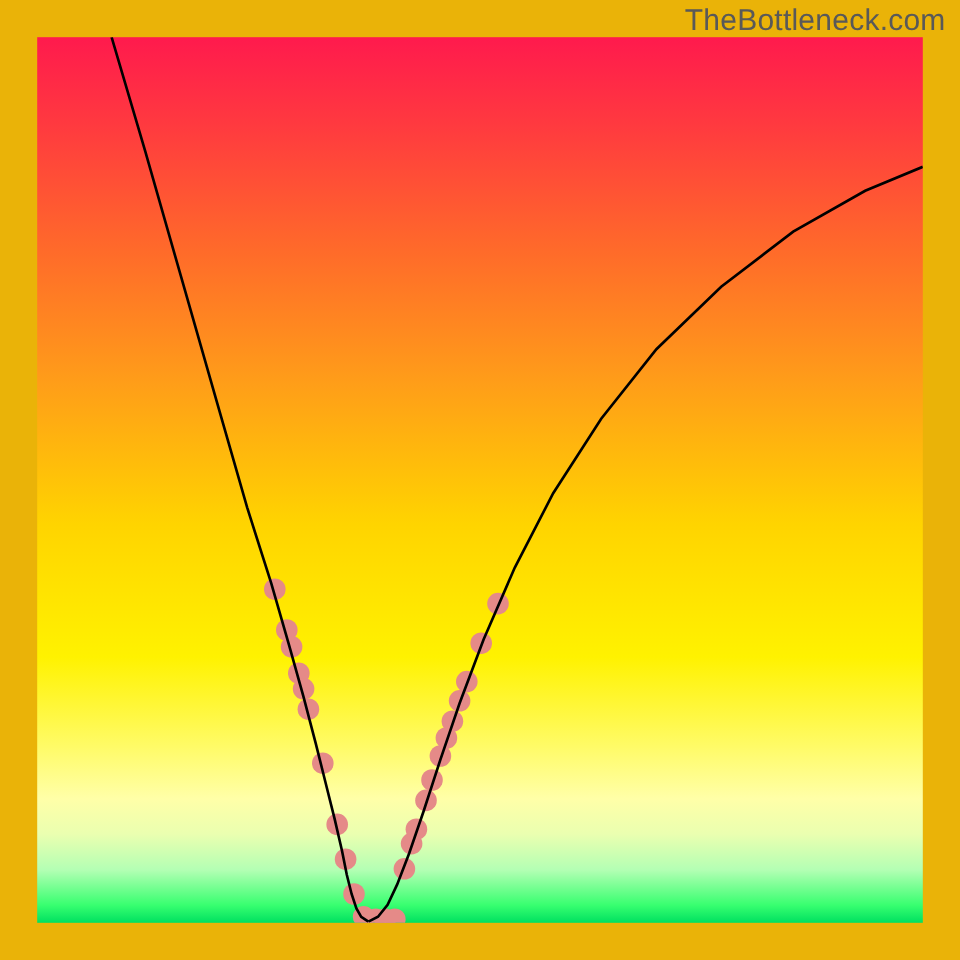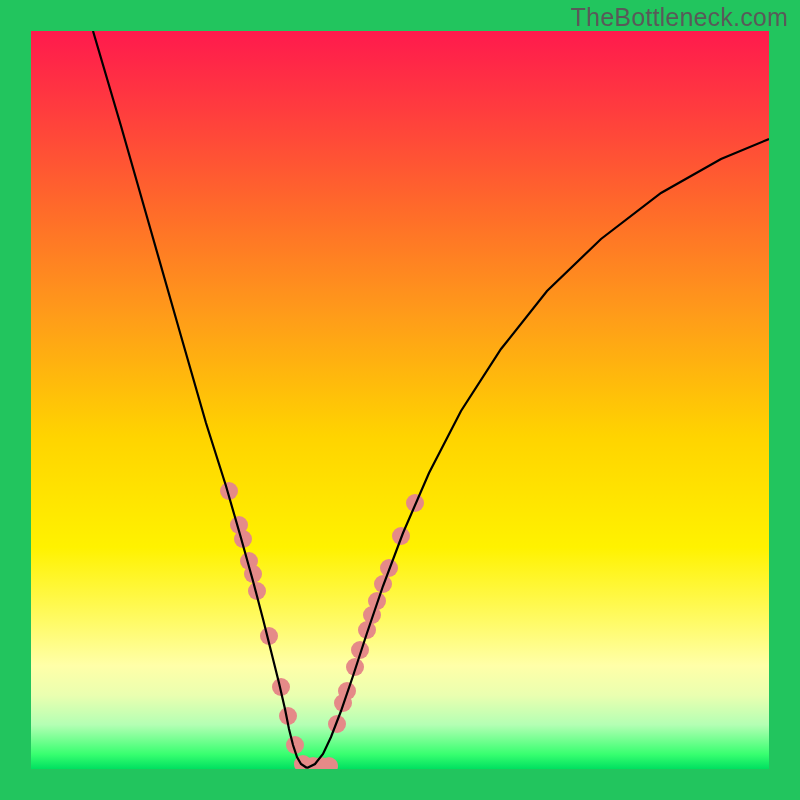--- a/index.html
+++ b/index.html
@@ -10,21 +10,21 @@
     overflow: hidden;
     background: #000;
     font-family: Arial, Helvetica, sans-serif;
   }
   .frame {
     position: absolute;
     left: 0;
     top: 0;
     width: 800px;
     height: 800px;
-    background: #22c55e;
+    background: #eab308;
   }
   .plot {
     position: absolute;
     left: 31px;
     top: 31px;
     width: 738px;
     height: 738px;
     background: linear-gradient(to bottom,
       #ff1a4d 0%,
       #ff3a3f 10%,

